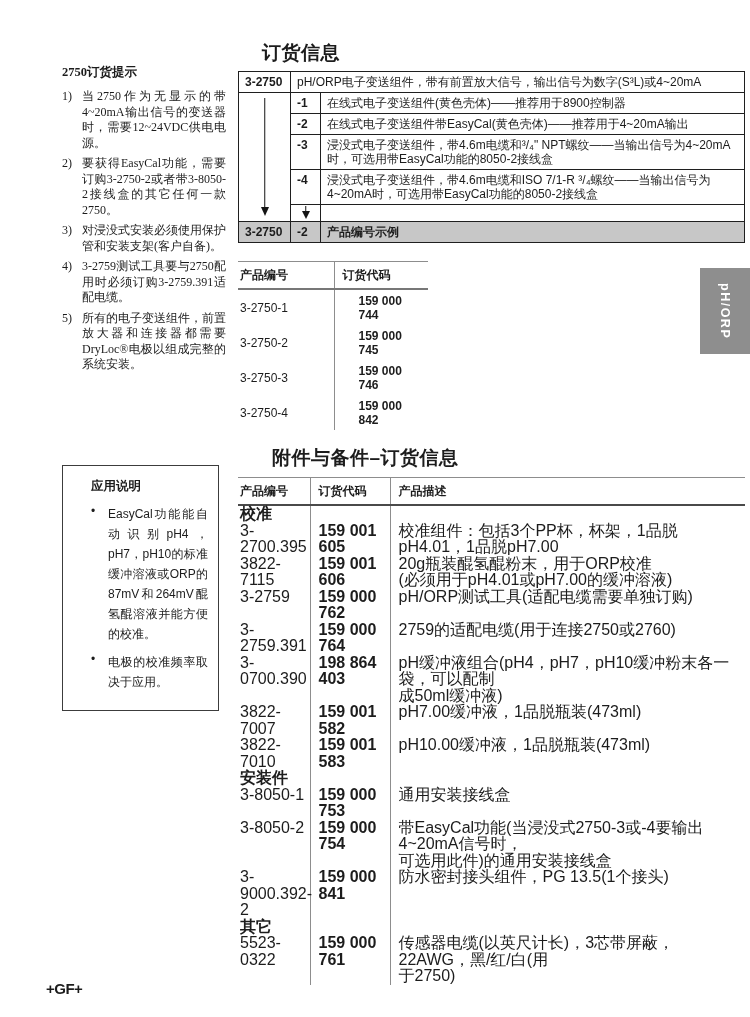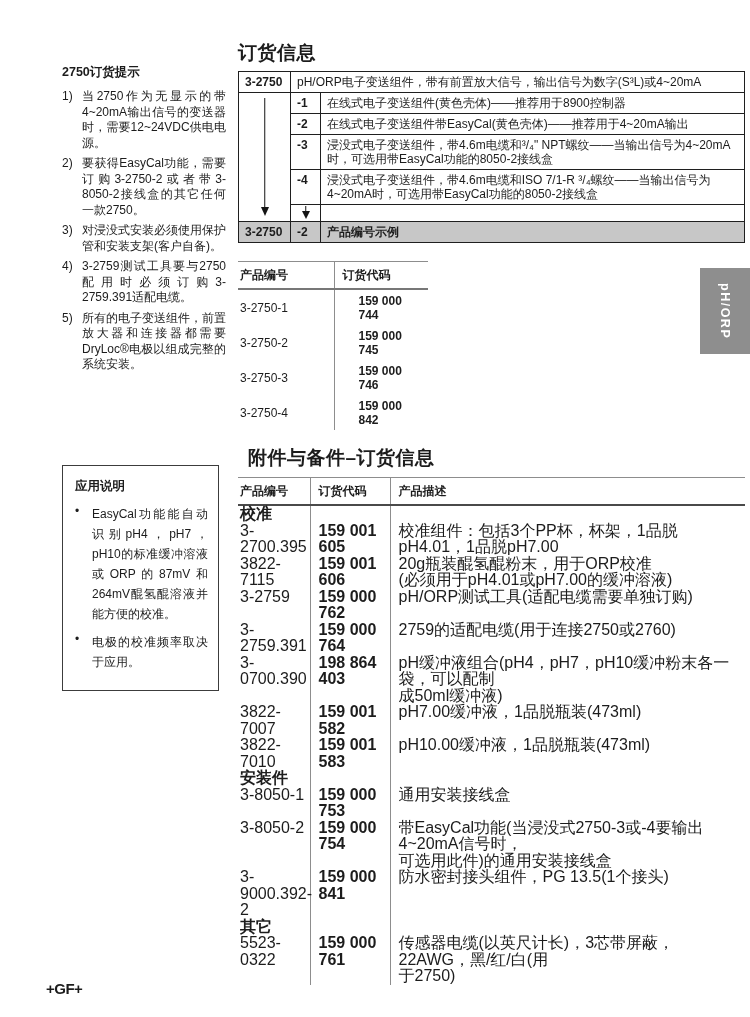--- a/index.html
+++ b/index.html
@@ -5,36 +5,36 @@
   * { box-sizing: border-box; }
   html,body { margin:0; padding:0; }
   body {
     width:750px; height:1017px; position:relative; overflow:hidden;
     background:#ffffff; color:#1c1c1c;
     font-family:"Liberation Sans","DejaVu Sans",sans-serif;
   }
   .abs { position:absolute; }
 
   
-  #left-notes { left:62px; top:64px; width:164px; }
+  #left-notes { left:62px; top:64px; width:164px;font-family:Liberation Serif, serif; }
   .notes-title { font-size:12.5px; font-weight:bold; margin-bottom:8px; }
   .note-item { display:flex; margin-bottom:5px; font-size:12px; }
   .note-num { width:20px; flex:0 0 20px; }
   .note-text { flex:1; text-align:justify; line-height:15.5px; }
 
   
   #app-box { left:62px; top:465px; width:157px; min-height:158px;
-    border:1px solid #3c3c3c; padding:12px 10px 10px 12px; }
+    border:1px solid #3c3c3c; padding:12px 10px 10px 28px; }
   .app-title { font-size:12.5px; font-weight:bold; margin-bottom:9px; }
   .bullet-item { display:flex; margin-bottom:8px; font-size:12px; }
   .bullet-dot { width:17px; flex:0 0 17px; }
   .bullet-text { flex:1; text-align:justify; line-height:20px; }
 
   
-  .sec-title { font-size:19px; font-weight:bold; letter-spacing:0.5px; }
+  .sec-title { font-size:19px; font-weight:bold; letter-spacing:0.5px;margin-left:24px; }
   #title1 { left:238px; top:40px; }
   #title2 { left:248px; top:445px; }
 
   
   #matrix-wrap { left:238px; top:71px; }
   table.matrix { border-collapse:collapse; width:507px; table-layout:fixed; }
   table.matrix td { border:1px solid #1f1f1f; font-size:12px; line-height:14px;
     padding:3px 6px; vertical-align:top; }
   table.matrix td.bold { font-weight:bold; }
   td.root-cell { border-bottom-style:hidden; font-weight:bold; }

